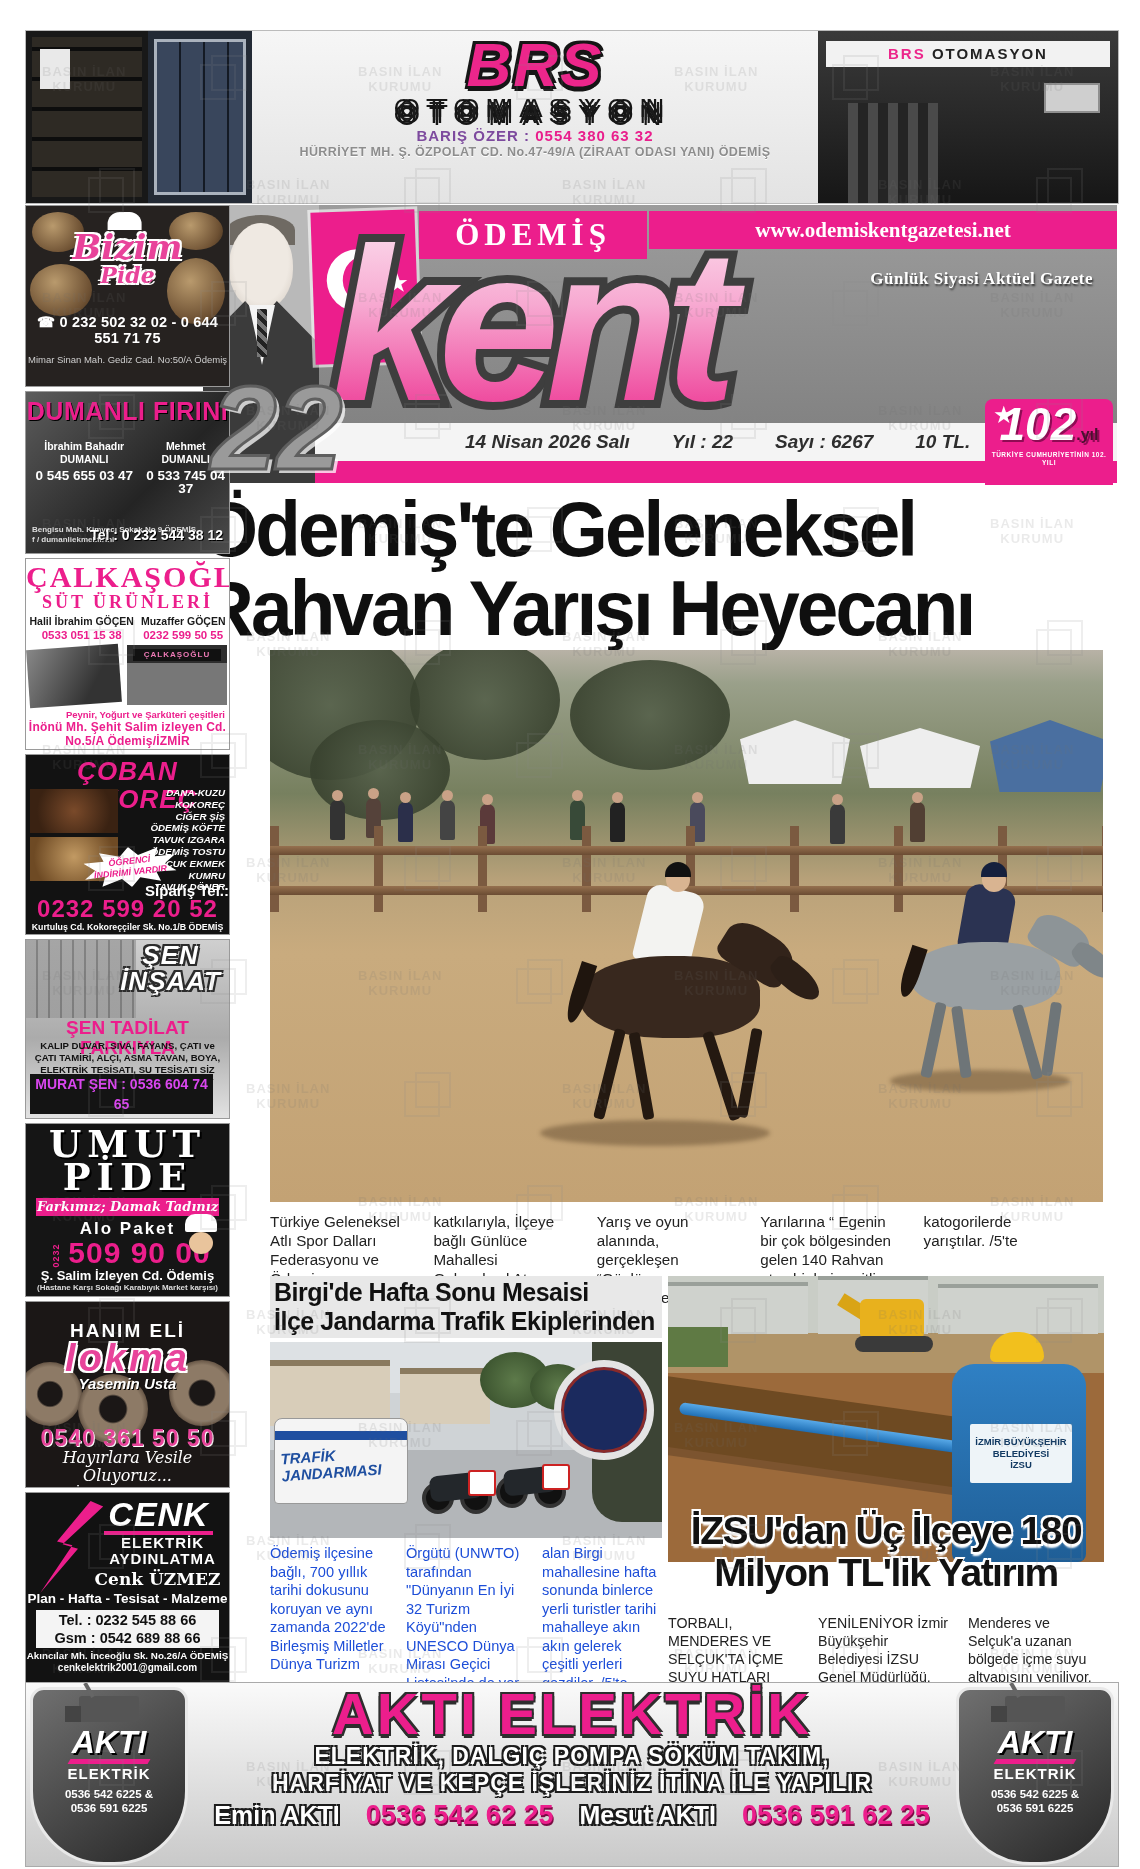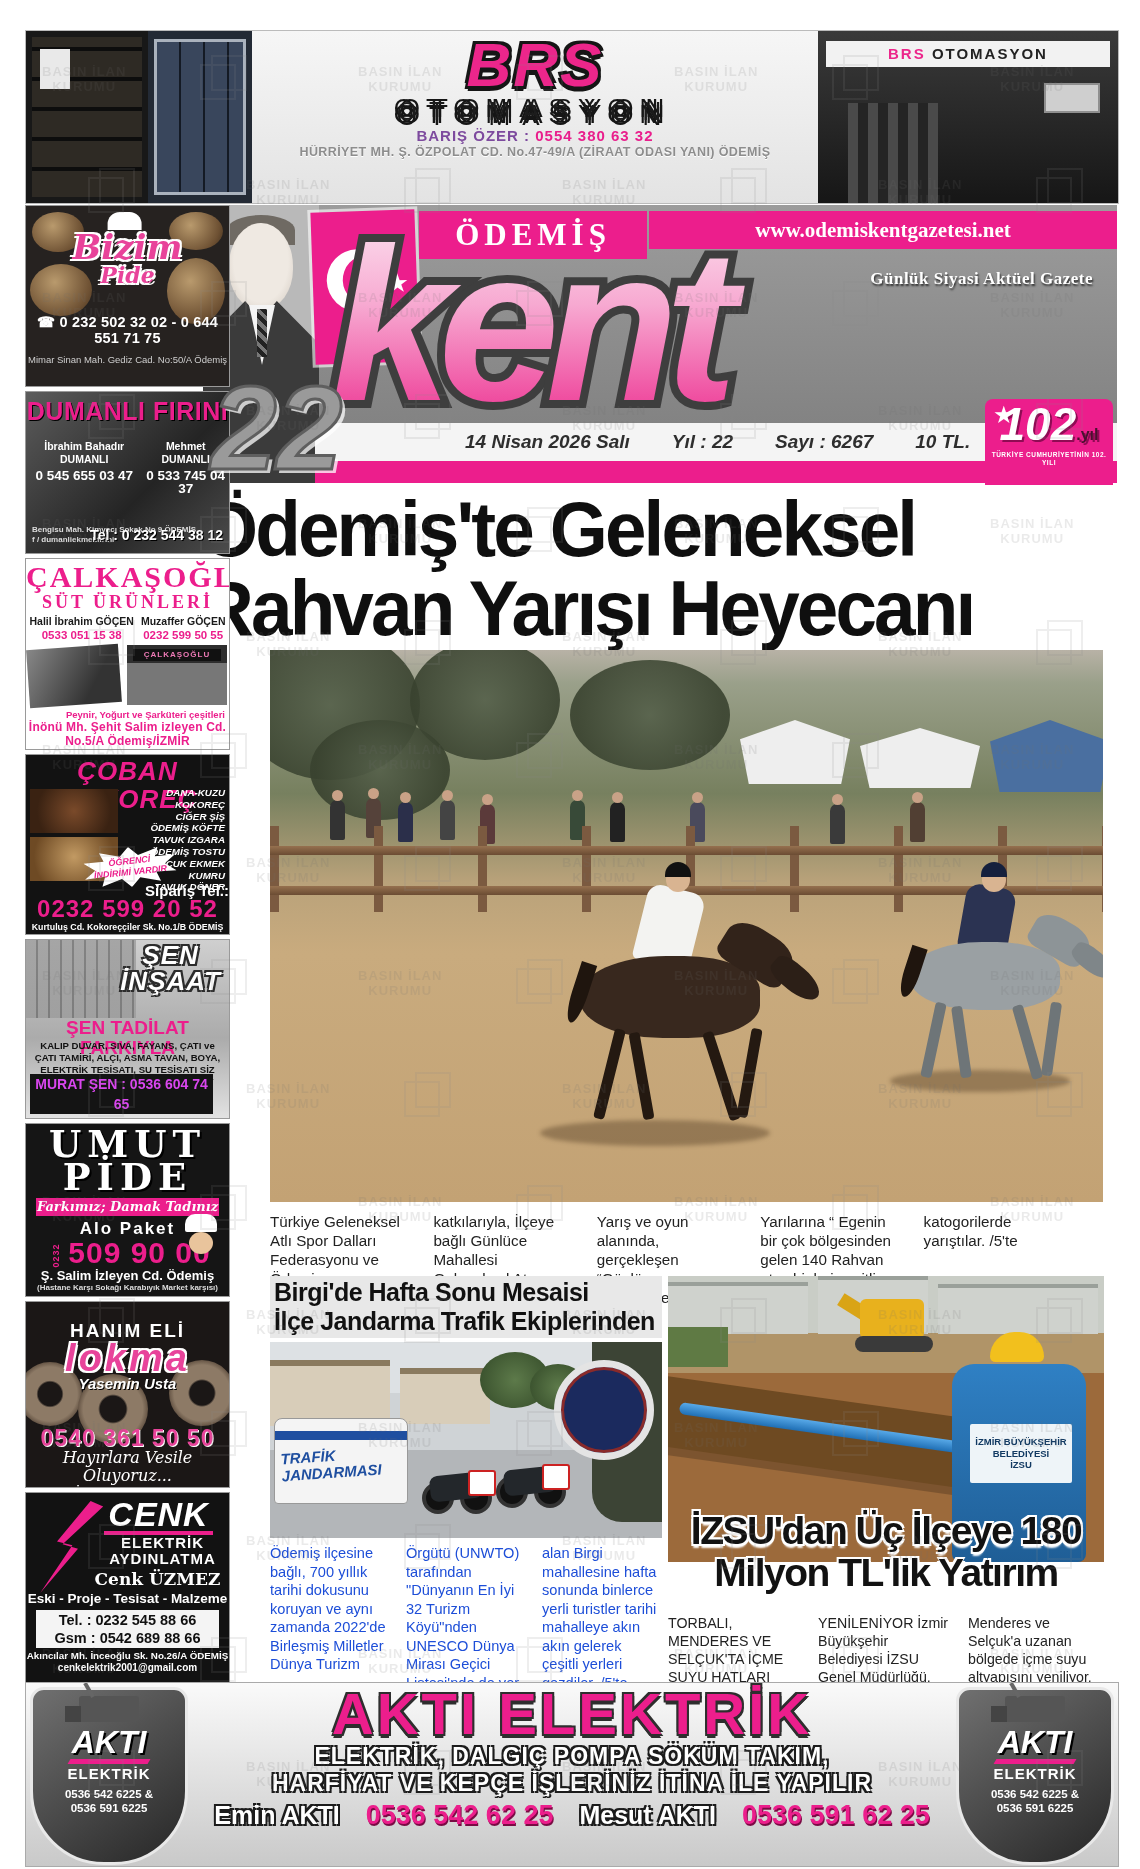--- a/index.html
+++ b/index.html
@@ -406,21 +406,21 @@
       <div class="lo-prod">Lokma - İrmik Helvası - Tavuklu Pilav</div>
       <div class="lo-prod">Aşure - Kar Helvası</div>
     </div>
 
     <div class="ad ad-cenk">
       <div class="ce-bolt"></div>
       <div class="ce-brand">CENK</div>
       <div class="ce-sub">
         <span>ELEKTRİK</span><br><span>AYDINLATMA</span></div>
       <div class="ce-person">Cenk ÜZMEZ</div>
-      <div class="ce-serv">Eski - Proje - Tesisat - Malzeme</div>
+      <div class="ce-serv">Plan - Hafta - Tesisat - Malzeme</div>
       <div class="ce-box">
         <div>Tel.  : 0232 545 88 66</div>
           <div>Gsm : 0542 689 88 66</div>
         </div>
       <div class="ce-addr">Akıncılar Mh. İnceoğlu Sk. No.26/A ÖDEMİŞ</div>
       <div class="ce-mail">cenkelektrik2001@gmail.com</div>
     </div>
   </aside>
 
   <figure class="abs photo-horses" style="margin:0">

